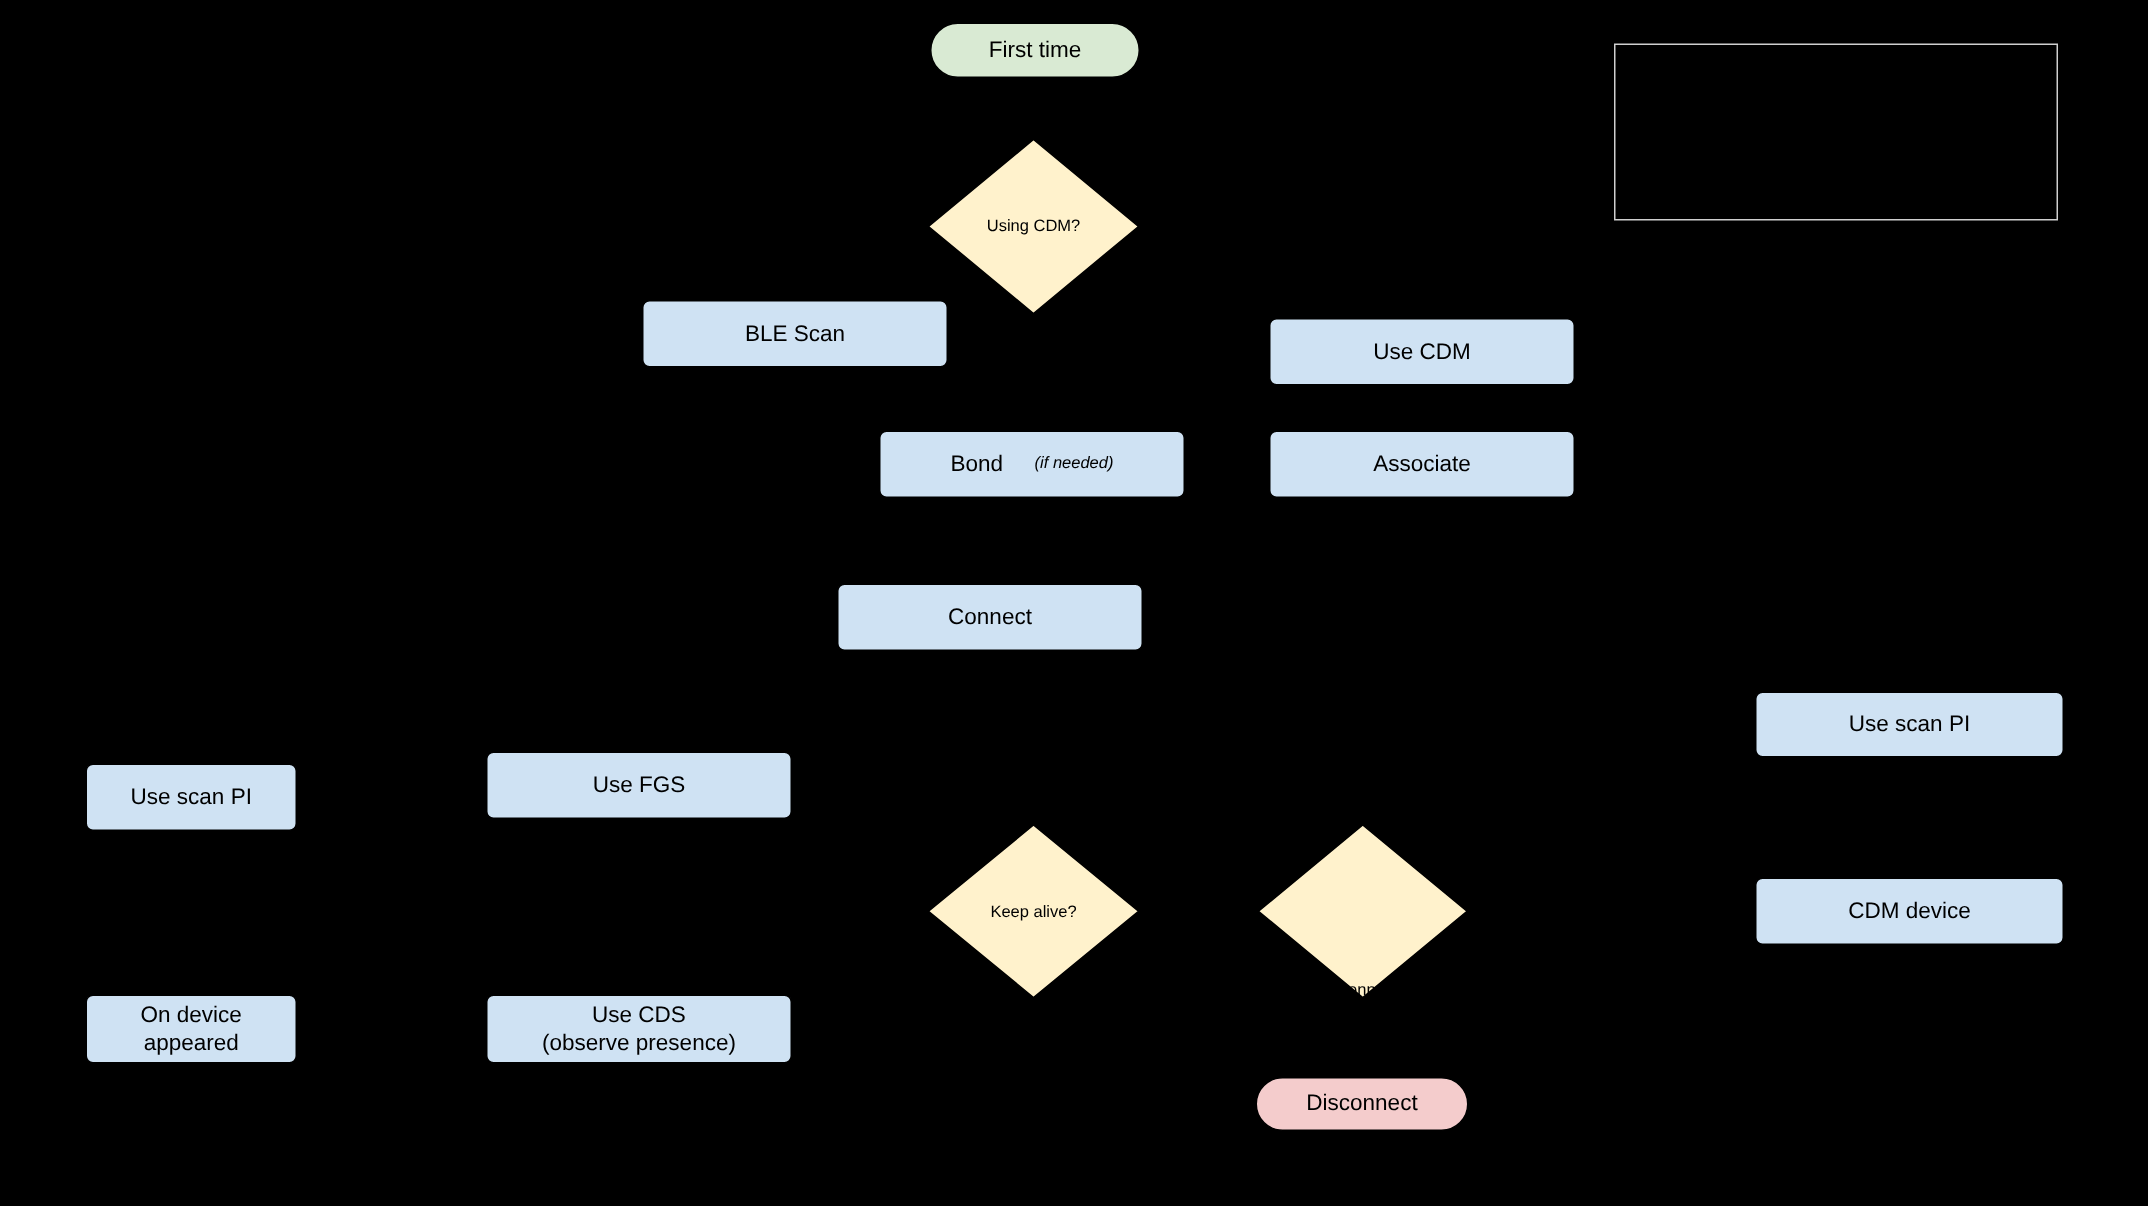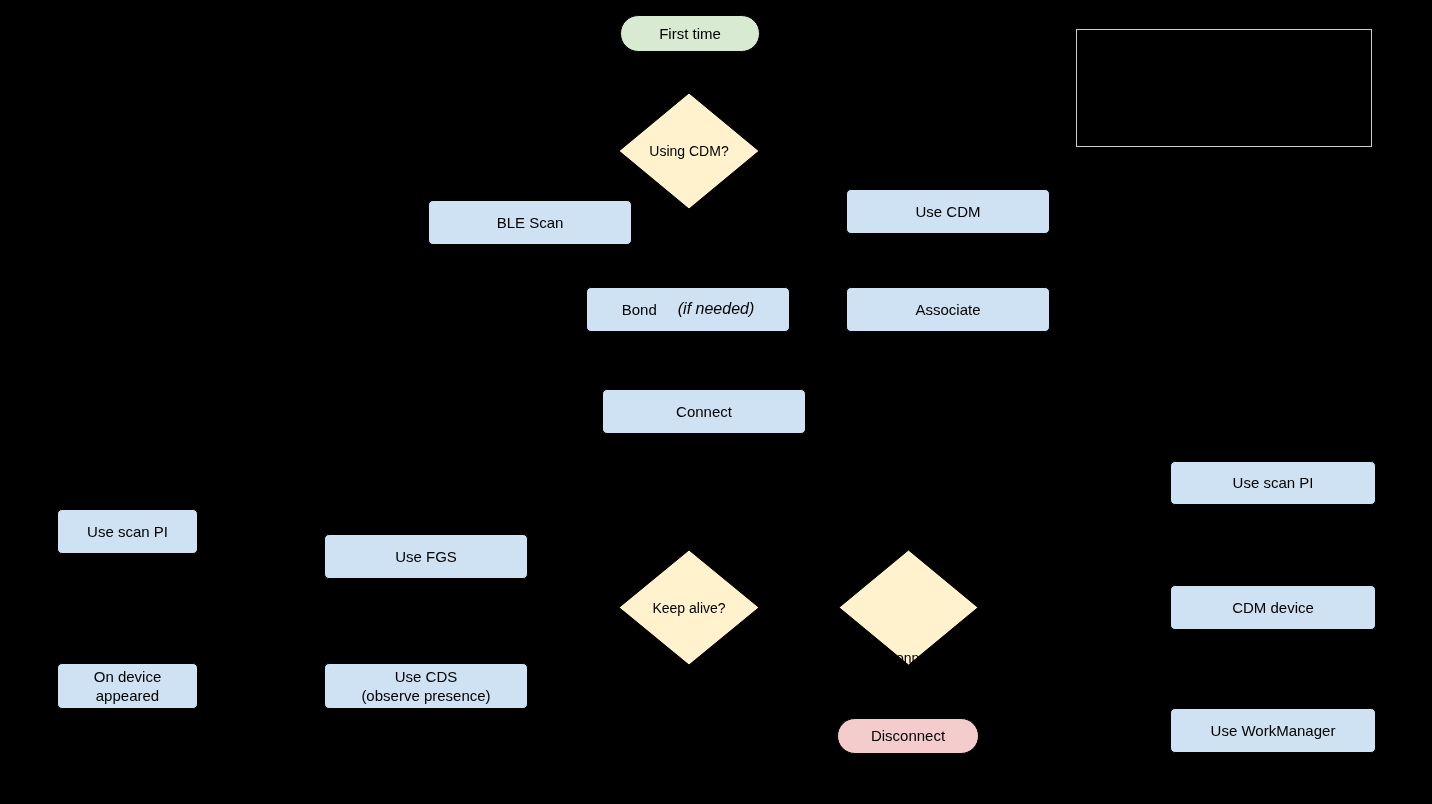--- a/index.html
+++ b/index.html
@@ -48,28 +48,28 @@
     display:flex;
     align-items:center;
     justify-content:center;
   }
   .diamond svg{
     position:absolute;
     left:0;top:0;width:100%;height:100%;
   }
   .diamond .dlabel{
     position:relative;
-    font-size:14px;
+    font-size:11px;
     color:var(--text);
     font-family:"Liberation Sans", sans-serif;
     text-align:center;
   }
   .note{
     font-style:italic;
-    font-size:16px;
+    font-size:11px;
     margin-left:21px;
     white-space:nowrap;
   }
   .legend-box{
     position:absolute;
     box-sizing:border-box;
     border:1px solid var(--legend-border);
     background:transparent;
   }
 </style>
@@ -84,36 +84,36 @@
 
   <div class="diamond" style="left:618px;top:92px;width:142px;height:118px;">
     <svg viewBox="0 0 142 118" preserveAspectRatio="none">
       <polygon points="71,1 141,59 71,117 1,59" stroke="#000000" stroke-width="1" fill="#fff2cc"></polygon>
     </svg>
     <span class="dlabel">Using CDM?</span>
   </div>
 
   <div class="node rect" style="left:428px;top:200px;width:204px;height:45px;">BLE Scan</div>
 
-  <div class="node rect" style="left:846px;top:189px;width:204px;height:45px;text-align:right;">Use CDM</div>
+  <div class="node rect" style="left:846px;top:212px;width:204px;height:45px;text-align:right;">Use CDM</div>
 
   <div class="node rect" style="left:586px;top:287px;width:204px;height:45px;align-items:center;">
     <span>Bond</span>
     <span class="note">(if needed)</span>
   </div>
 
   <div class="node rect" style="left:846px;top:287px;width:204px;height:45px;">Associate</div>
 
-  <div class="node rect" style="left:602px;top:389px;width:204px;height:45px;">Connect</div>
+  <div class="node rect" style="left:558px;top:389px;width:204px;height:45px;">Connect</div>
 
   <div class="node rect" style="left:1170px;top:461px;width:206px;height:44px;">Use scan PI</div>
 
   <div class="node rect" style="left:57px;top:509px;width:141px;height:45px;">Use scan PI</div>
 
-  <div class="node rect" style="left:324px;top:534px;width:204px;height:45px;">Use FGS</div>
+  <div class="node rect" style="left:324px;top:501px;width:204px;height:45px;">Use FGS</div>
 
   <div class="diamond" style="left:618px;top:549px;width:142px;height:117px;">
     <svg viewBox="0 0 142 117" preserveAspectRatio="none">
       <polygon points="71,1 141,58.5 71,116 1,58.5" stroke="#000000" stroke-width="1" fill="#fff2cc"></polygon>
     </svg>
     <span class="dlabel">Keep alive?</span>
   </div>
 
   <div class="diamond" style="left:838px;top:549px;width:141px;height:117px;align-items:flex-end;">
     <svg viewBox="0 0 141 117" preserveAspectRatio="none">
@@ -125,15 +125,14 @@
   <div class="node rect" style="left:1170px;top:585px;width:206px;height:45px;">CDM device</div>
 
   <div class="node rect" style="left:324px;top:663px;width:204px;height:46px;">Use CDS
 (observe presence)</div>
 
   <div class="node rect" style="left:57px;top:663px;width:141px;height:46px;">On device
 appeared</div>
 
   <div class="node pill end" style="left:837px;top:718px;width:142px;height:36px;">Disconnect</div>
 
-  <div class="node rect" style="left:1170px;top:708px;width:206px;height:45px;">Use WorkManager</div>
 
 </div>
 
 </body></html>

